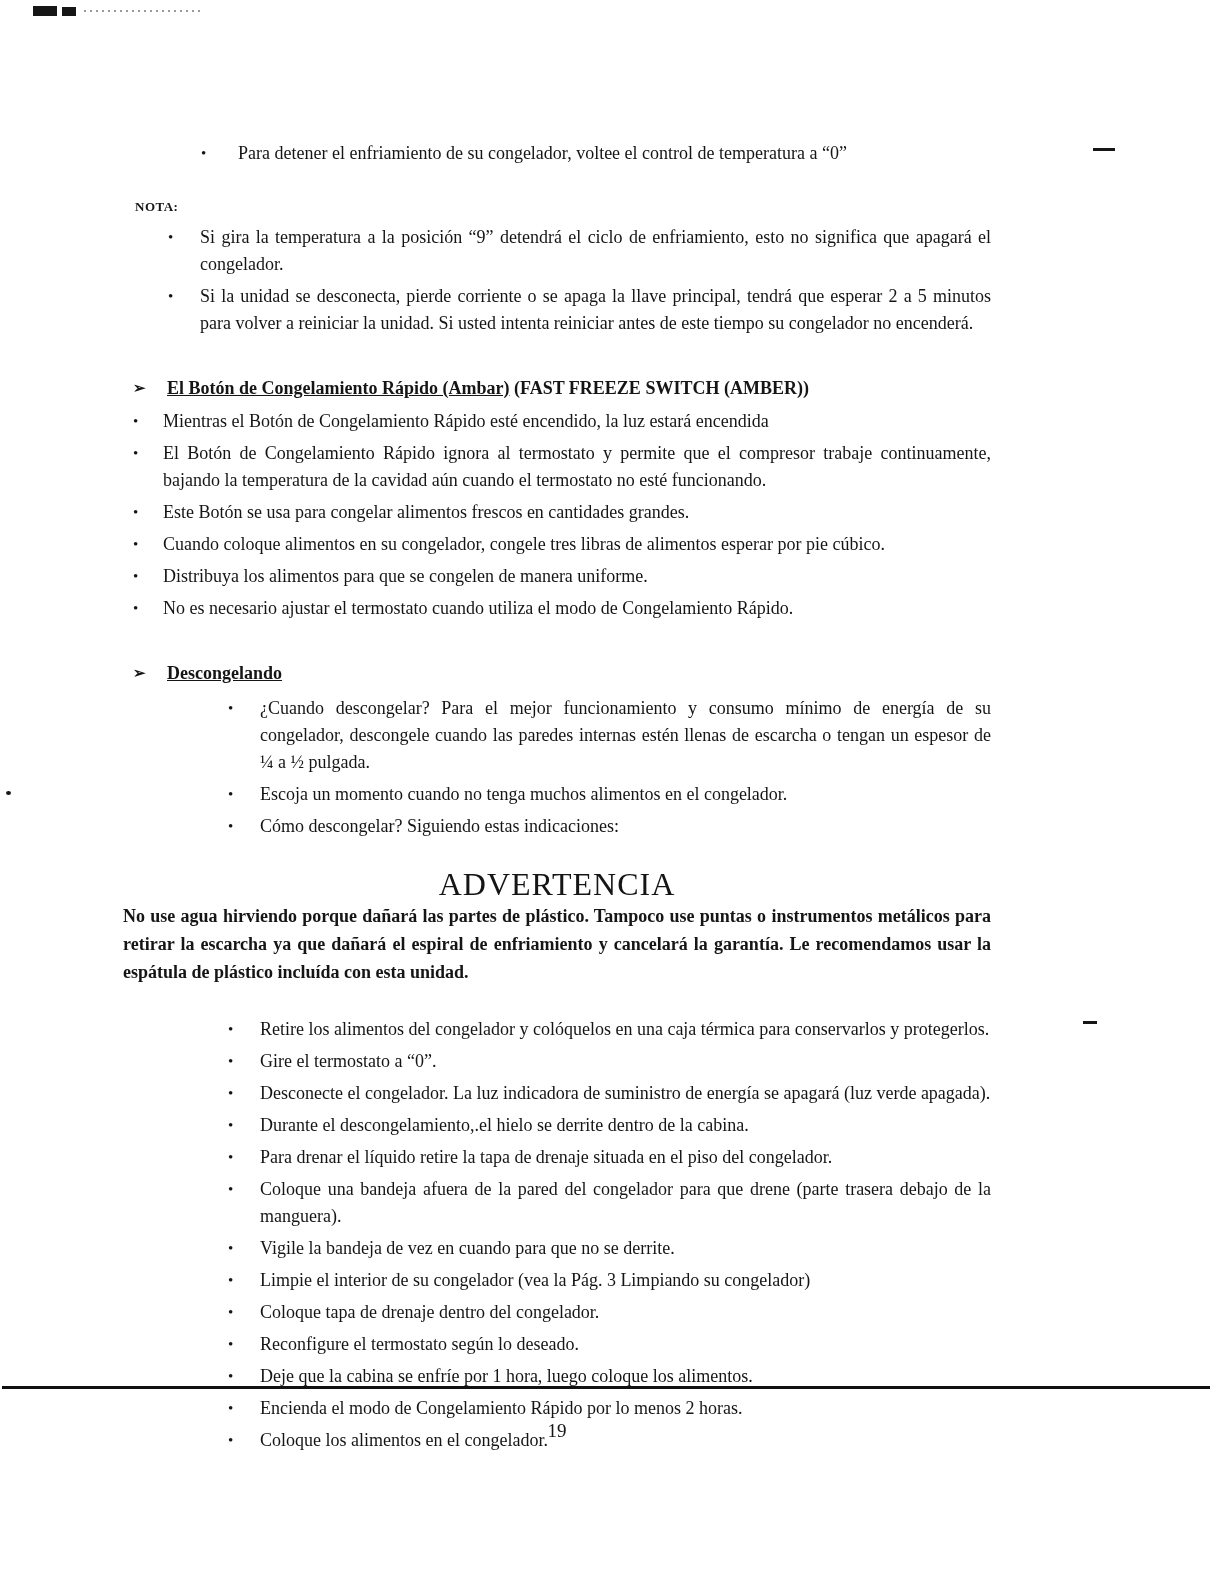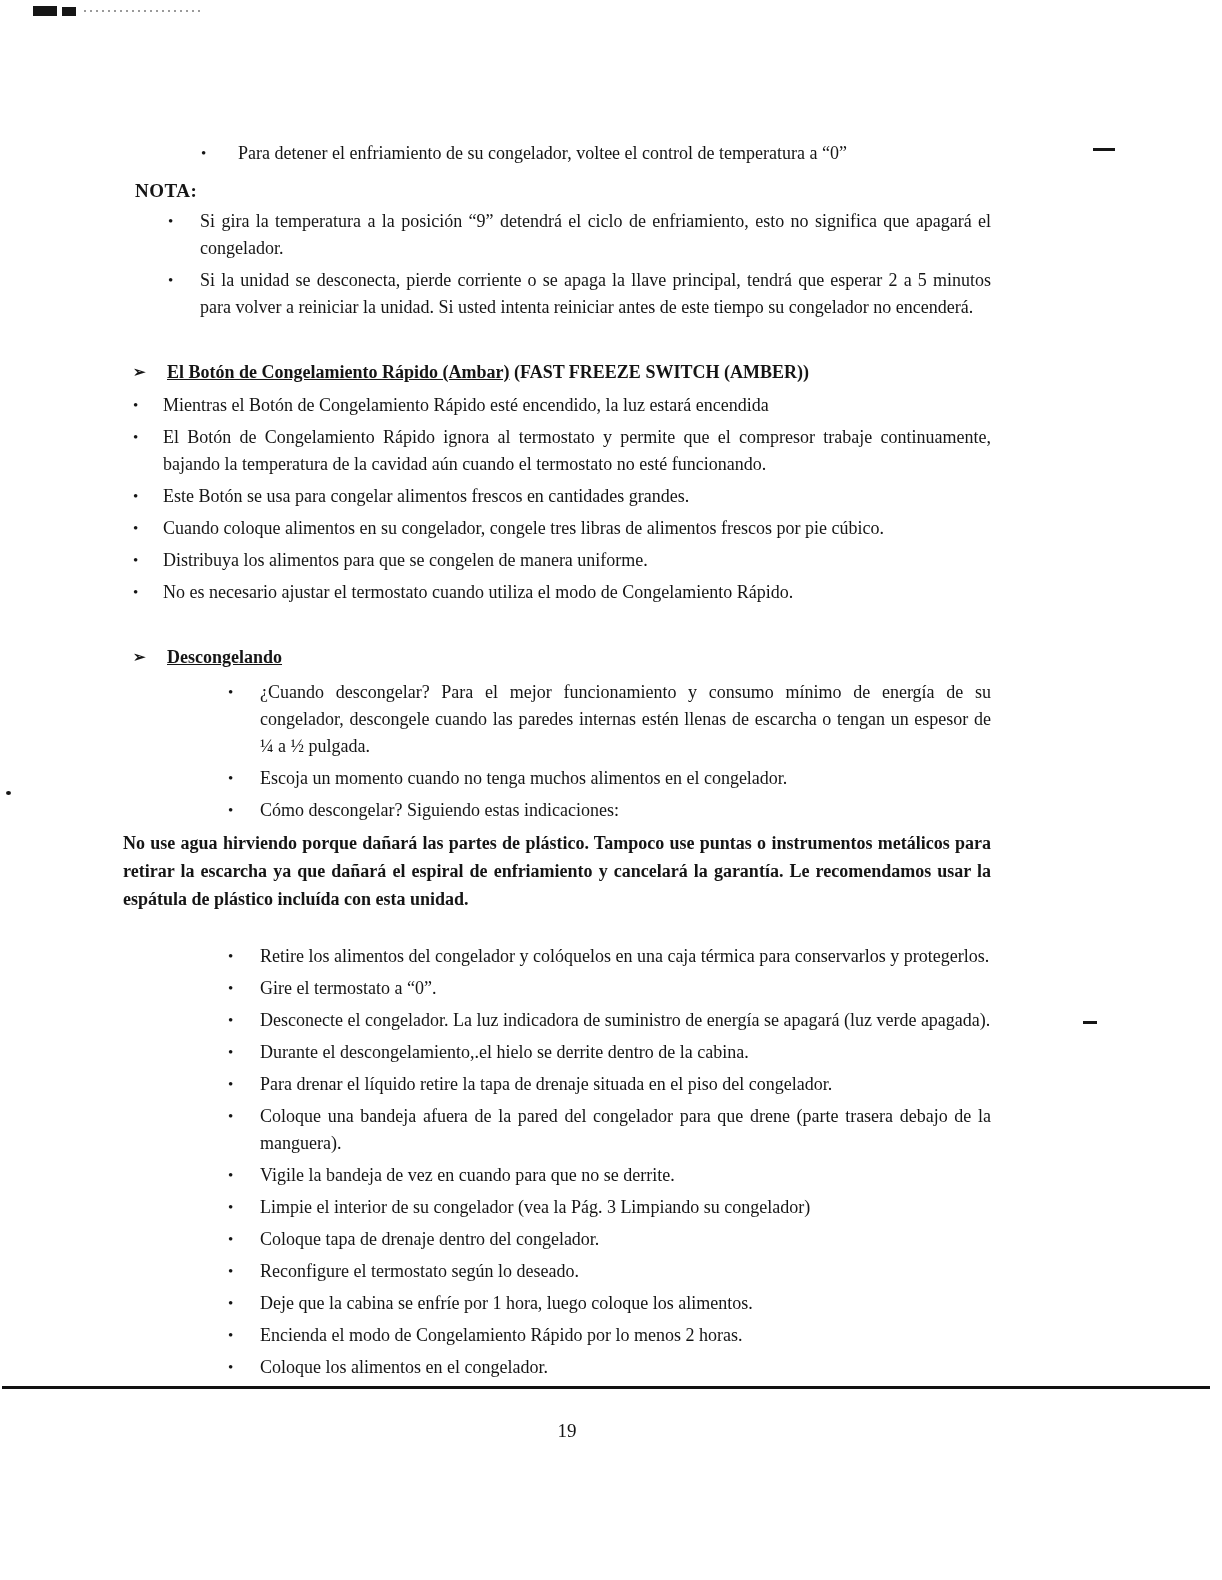--- a/index.html
+++ b/index.html
@@ -27,22 +27,22 @@
   .list-nota{padding-left:45px;margin-top:4px;}
   .list-nota .bullet{width:32px;}
   .list-left{padding-left:10px;margin-top:6px;}
   .list-left .bullet{width:30px;}
   .list-deep{padding-left:105px;margin-top:8px;}
   .list-deep .bullet{width:32px;}
   
   .nota-heading{
     font-weight:bold;
     padding-left:12px;
-    margin-top:10px;
-    font-size:19px;
+    margin-top:26px;
+    font-size:13px;
     letter-spacing:0.5px;
   }
   .section-heading{
     display:flex;
     align-items:flex-start;
     padding-left:10px;
     margin-top:38px;
     font-weight:bold;
     font-size:18px;
   }
@@ -70,21 +70,21 @@
   .steps-gap{margin-top:30px;}
   
   .bottom-rule{
     position:absolute;
     left:2px;top:1386px;
     width:1208px;height:3px;
     background:#111;
   }
   .page-number{
     position:absolute;
-    left:133px;top:1420px;
+    left:123px;top:1420px;
     width:868px;
     text-align:center;
     font-size:19px;
   }
   
   .artifact{position:absolute;background:#161616;}
   .a1{left:33px;top:6px;width:24px;height:10px;}
   .a2{left:62px;top:7px;width:14px;height:9px;}
   .a3{left:84px;top:10px;width:120px;height:2px;background:repeating-linear-gradient(90deg,#9a9a9a 0 2px,transparent 2px 6px);}
   .a4{left:1093px;top:148px;width:22px;height:3px;}
@@ -134,21 +134,21 @@
       <div class="bullet-row">
         <span class="bullet">•</span>
         <span class="bullet-text">El Botón de Congelamiento Rápido ignora al termostato y permite que el compresor trabaje continuamente, bajando la temperatura de la cavidad aún cuando el termostato no esté funcionando.</span>
       </div>
       <div class="bullet-row">
         <span class="bullet">•</span>
         <span class="bullet-text">Este Botón se usa para  congelar alimentos frescos en cantidades grandes.</span>
       </div>
       <div class="bullet-row">
         <span class="bullet">•</span>
-        <span class="bullet-text">Cuando coloque alimentos en su congelador, congele tres libras de alimentos frescos por pie cúbico.</span>
+        <span class="bullet-text">Cuando coloque alimentos en su congelador, congele tres libras de alimentos esperar por pie cúbico.</span>
       </div>
       <div class="bullet-row">
         <span class="bullet">•</span>
         <span class="bullet-text">Distribuya los alimentos para que se congelen de manera uniforme.</span>
       </div>
       <div class="bullet-row">
         <span class="bullet">•</span>
         <span class="bullet-text">No es necesario ajustar el termostato cuando utiliza el  modo de Congelamiento Rápido.</span>
       </div>
     </div>
@@ -165,20 +165,21 @@
       <div class="bullet-row">
         <span class="bullet">•</span>
         <span class="bullet-text">Escoja un momento cuando no tenga muchos alimentos en el congelador.</span>
       </div>
       <div class="bullet-row">
         <span class="bullet">•</span>
         <span class="bullet-text">Cómo descongelar?  Siguiendo estas indicaciones:</span>
       </div>
     </div>
 
+  <div class="warning-title">ADVERTENCIA</div>
   <div class="warning-body doc-text">No use agua hirviendo porque dañará las partes de plástico.   Tampoco use puntas o instrumentos metálicos para retirar la escarcha ya que dañará el espiral de enfriamiento y cancelará la garantía.  Le recomendamos usar la espátula de plástico incluída con esta unidad.</div>
 
   <div class="bullet-list list-deep steps-gap">
       <div class="bullet-row">
         <span class="bullet">•</span>
         <span class="bullet-text">Retire los alimentos del congelador y colóquelos en una caja térmica para conservarlos y protegerlos.</span>
       </div>
       <div class="bullet-row">
         <span class="bullet">•</span>
         <span class="bullet-text">Gire el termostato a “0”.</span>

